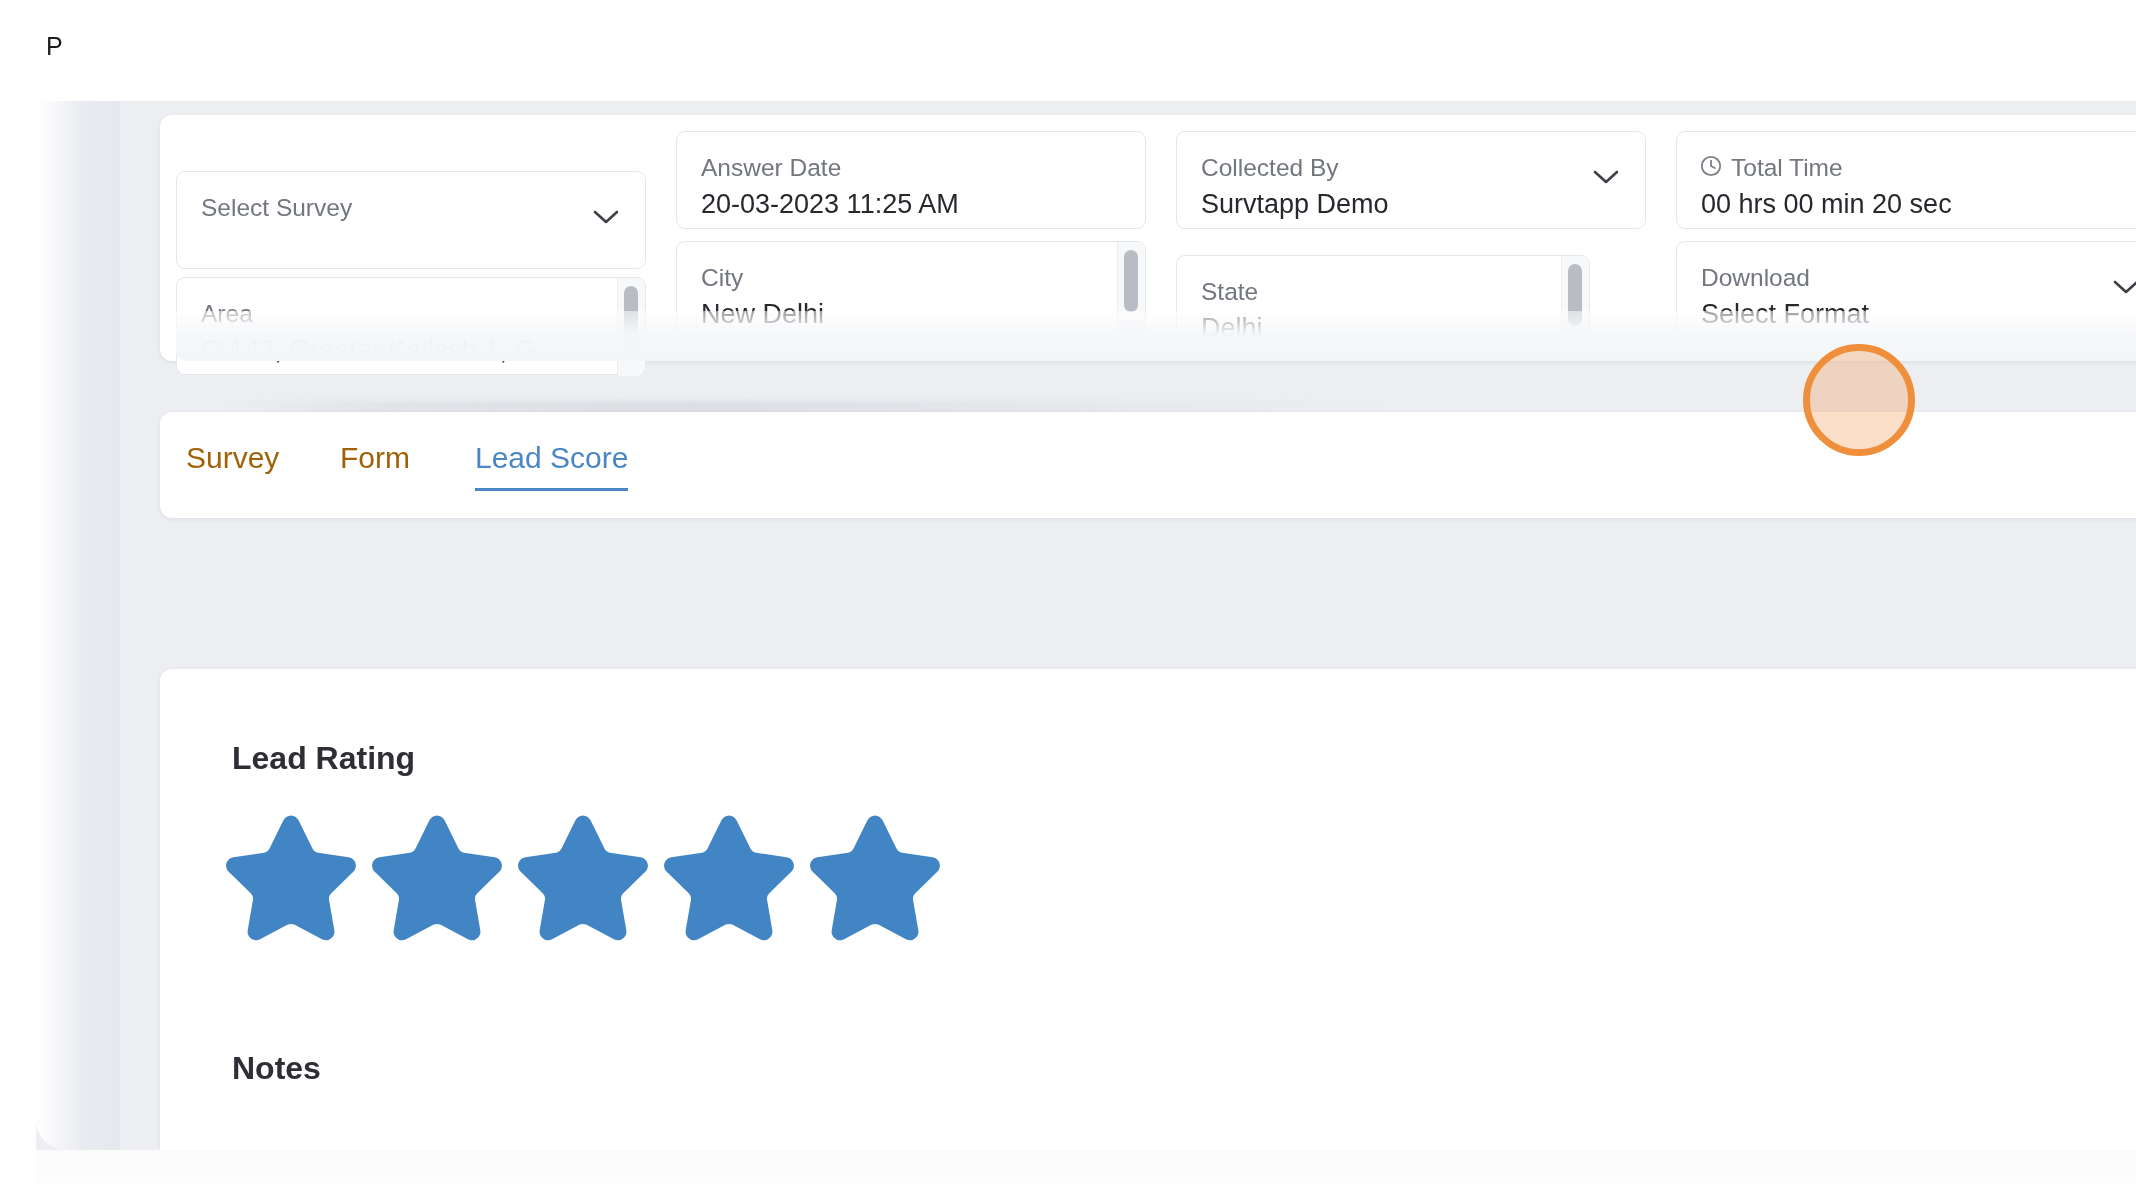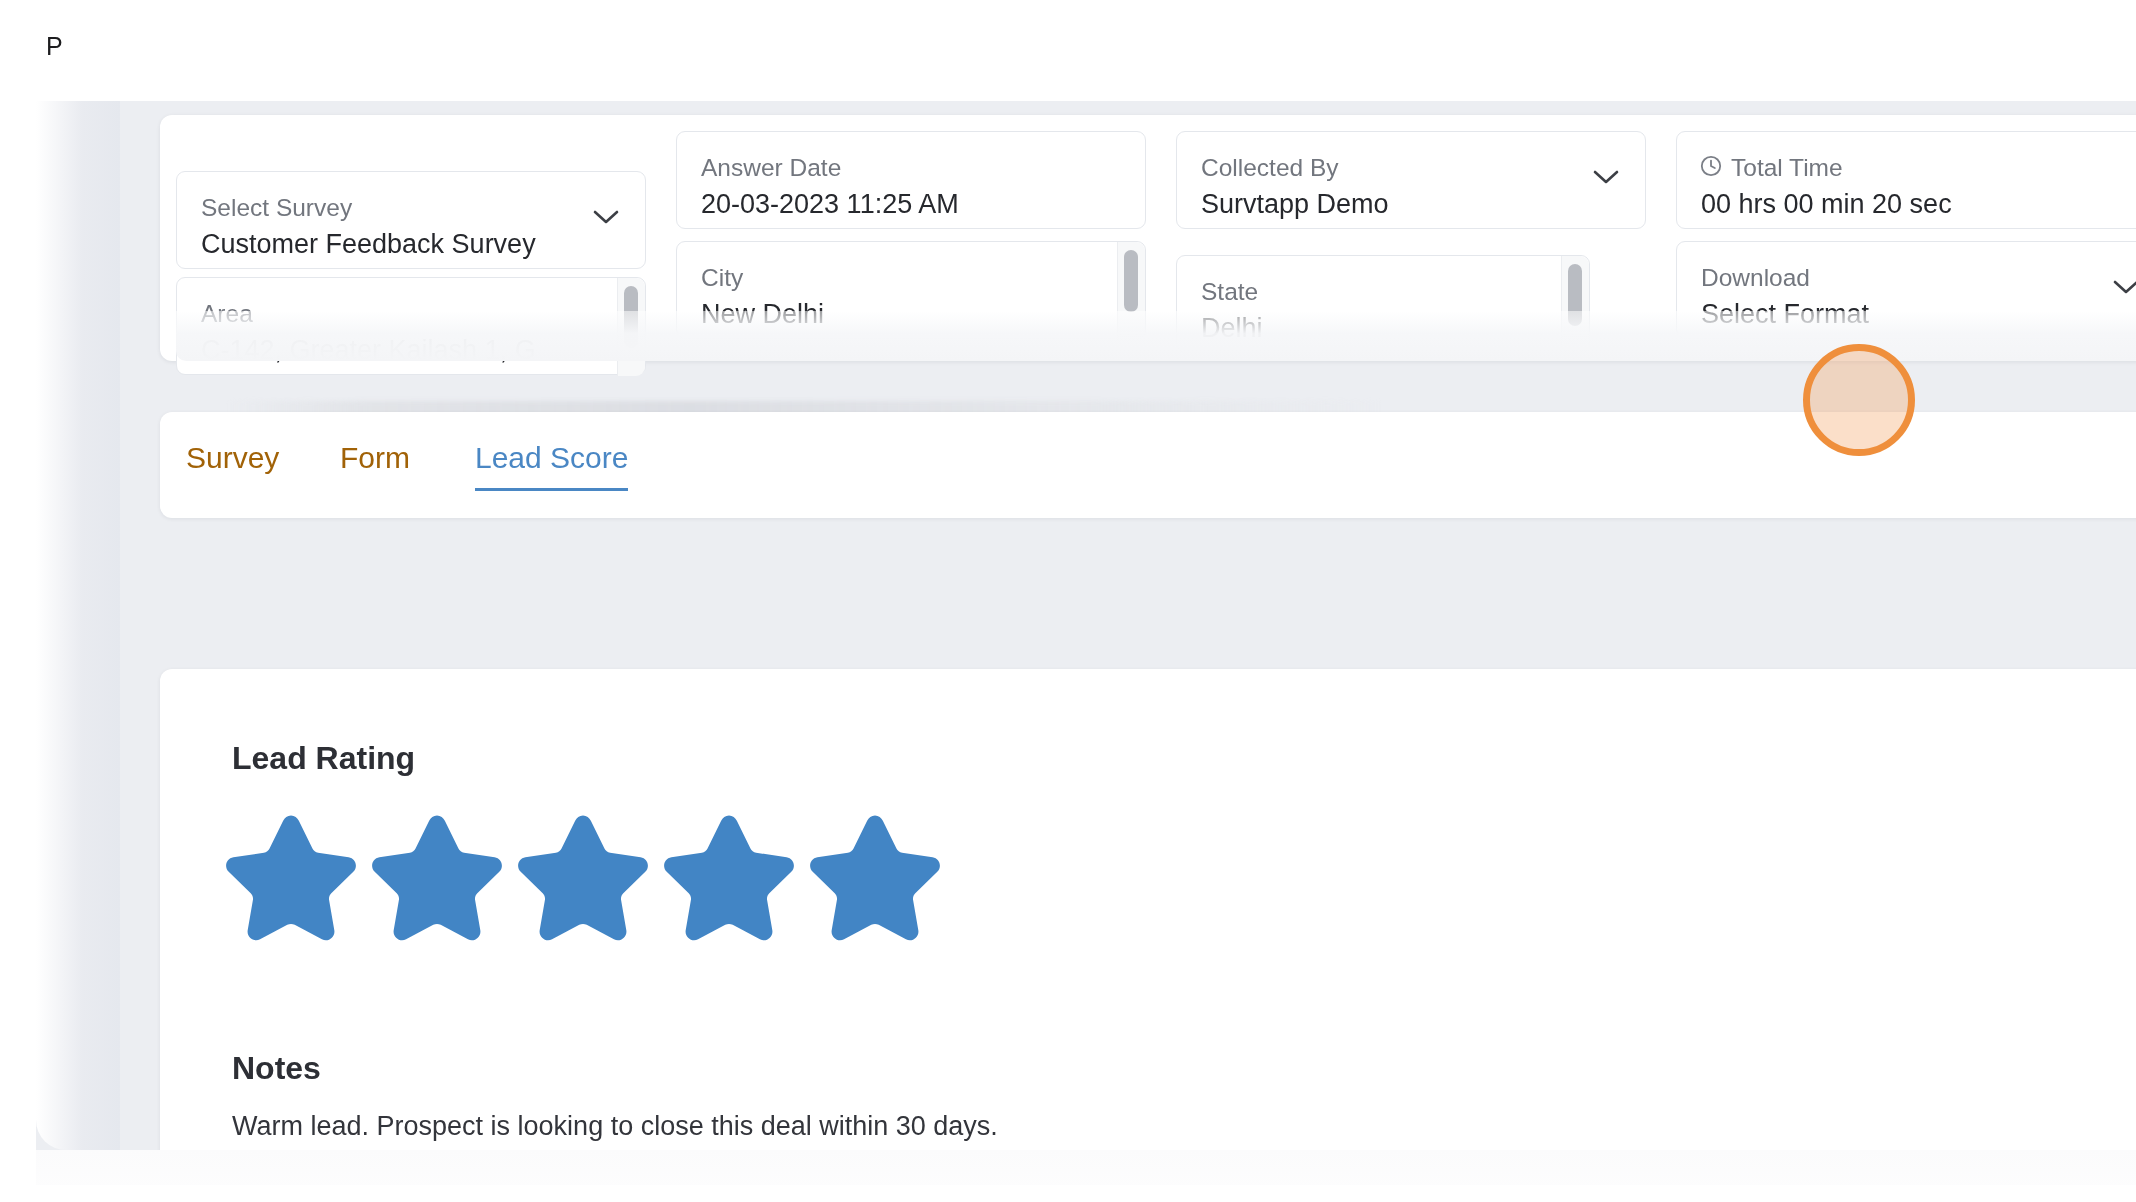--- a/index.html
+++ b/index.html
@@ -286,21 +286,20 @@
 
   <div id="page-body">
 
     <div id="left-rail"></div>
 
     <div id="meta-card">
       <div class="field-grid">
 
         <div class="field" style="left:0px; top:0px; width:470px;margin-top:40px;">
           <div class="field-label">Select Survey</div>
-          <div class="field-value">Customer Feedback Survey</div>
           <span class="chevron">
             <svg viewBox="0 0 26 15">
                 <path d="M2 2 L13 12 L24 2" fill="none" stroke="#3c3f45" stroke-width="2.6" stroke-linecap="round" stroke-linejoin="round"></path>
               </svg>
           </span>
         </div>
 
         <div class="field" style="left:500px; top:0px; width:470px;">
           <div class="field-label">Answer Date</div>
           <div class="field-value">20-03-2023 11:25 AM</div>
@@ -397,21 +396,20 @@
             </svg>
         </span>
         <span class="star-wrap">
           <svg viewBox="0 0 100 96">
               <path d="M50 4 C52.6 4 54.6 5.6 55.7 7.9 L65.6 28 C66.4 29.7 67.9 30.8 69.7 31.1 L91.9 34.3 C97 35.1 99 41.3 95.3 44.9 L79.3 60.5 C78 61.8 77.4 63.6 77.7 65.4 L81.5 87.5 C82.3 92.5 77 96.4 72.5 94 L52.7 83.5 C51 82.6 49 82.6 47.3 83.5 L27.5 94 C23 96.4 17.7 92.5 18.5 87.5 L22.3 65.4 C22.6 63.6 22 61.8 20.7 60.5 L4.7 44.9 C1 41.3 3 35.1 8.1 34.3 L30.3 31.1 C32.1 30.8 33.6 29.7 34.4 28 L44.3 7.9 C45.4 5.6 47.4 4 50 4 Z" fill="#4285c5"></path>
             </svg>
         </span>
       </div>
 
       <div id="notes-title">Notes</div>
-      <div id="notes-body">Warm lead. Prospect is looking to close this deal within 30 days.</div>
     </div>
 
     <div id="bottom-shelf"></div>
 
     <div id="highlight-circle"></div>
 
   </div>
 </div>
 
 </body></html>

